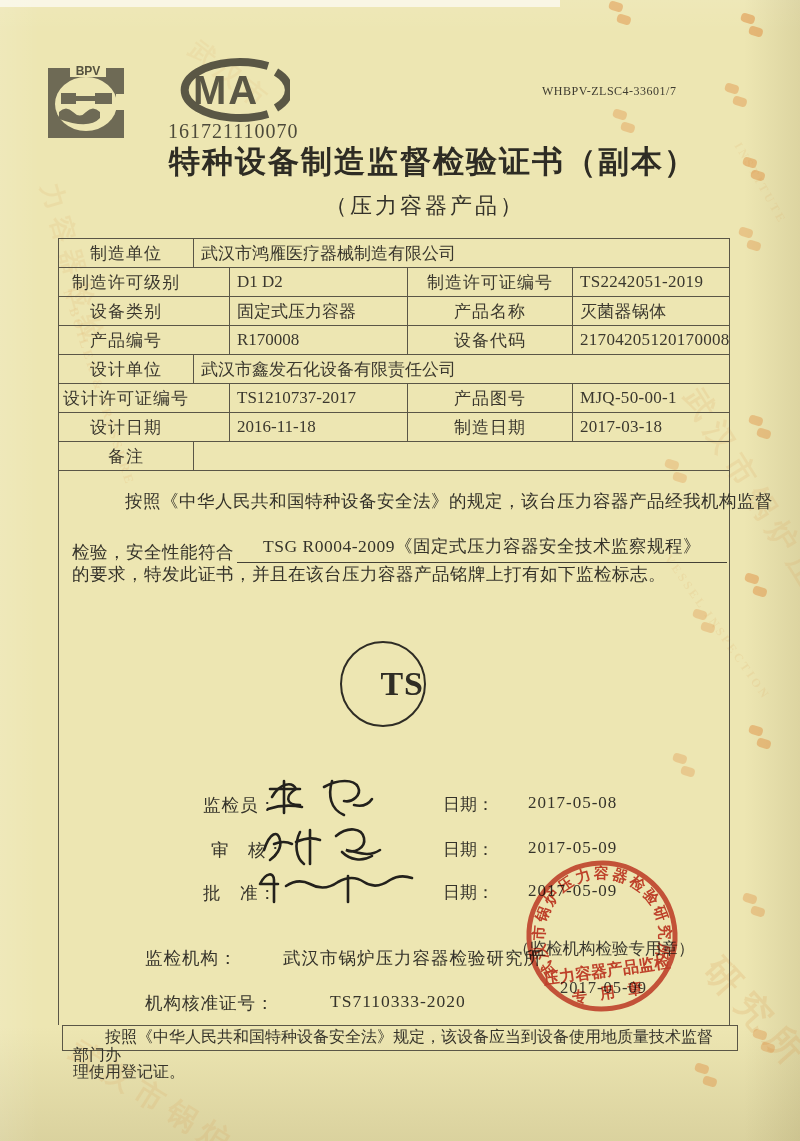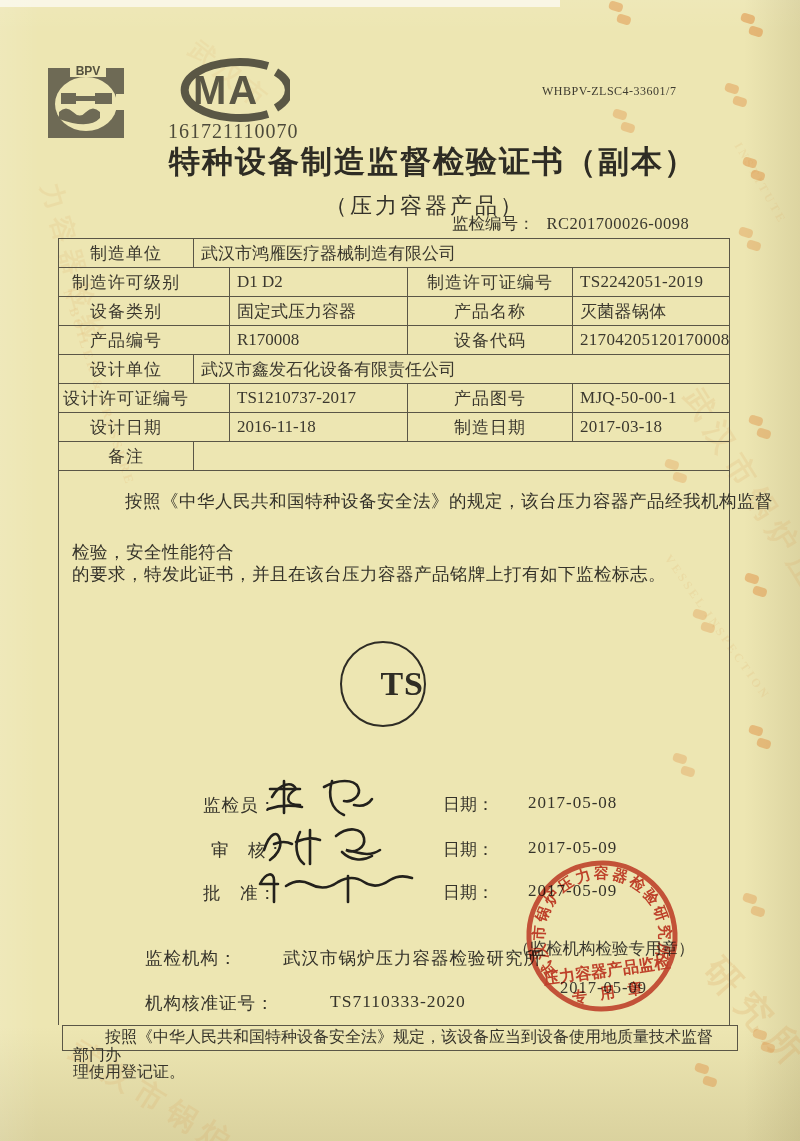--- a/index.html
+++ b/index.html
@@ -163,23 +163,20 @@
     <path d="M104 10 A 55 28 0 1 0 104 58" fill="none" stroke="#5a5745" stroke-width="8"></path>
     <path d="M112 16 A 55 28 0 0 1 112 52" fill="none" stroke="#5a5745" stroke-width="8"></path>
     <text x="62" y="48" text-anchor="middle" font-size="40" font-weight="bold" fill="#5a5745" letter-spacing="2" font-family="Liberation Sans, sans-serif">MA</text>
   </svg>
   <div class="abs cma-number">161721110070</div>
 
   <div class="abs doc-code">WHBPV-ZLSC4-33601/7</div>
 
   <div class="abs title">特种设备制造监督检验证书（副本）</div>
   <div class="abs subtitle">（压力容器产品）</div>
-  <div class="abs certno">
-    <span>监检编号：</span><span class="v">RC201700026-0098</span>
-  </div>
 
   
   <div class="abs ctable">
     <div class="trow">
       <div class="cell lab">制造单位</div>
       <div class="cell valspan">武汉市鸿雁医疗器械制造有限公司</div>
     </div>
     <div class="trow">
       <div class="cell lab">制造许可级别</div>
       <div class="cell val">D1 D2</div>
@@ -217,20 +214,21 @@
     <div class="trow">
       <div class="cell lab">备注</div>
       <div class="cell valspan"></div>
     </div>
   </div>
 
   
   <div class="abs bodybox"></div>
   <div class="bline b1">按照《中华人民共和国特种设备安全法》的规定，该台压力容器产品经我机构监督</div>
   <div class="bline b2p">检验，安全性能符合</div>
+  <div class="abs b2s">TSG R0004-2009《固定式压力容器安全技术监察规程》</div>
   <div class="bline b3">的要求，特发此证书，并且在该台压力容器产品铭牌上打有如下监检标志。</div>
 
   <div class="abs ts-circle">
     <span>TS</span>
   </div>
 
   
   <div class="s-label" style="left:203px;top:793px">监检员：</div>
   <svg class="sig" style="left:262px;top:775px" width="140" height="52" viewBox="0 0 140 52">
     <g fill="none" stroke="#23211c" stroke-width="2.6" stroke-linecap="round">

